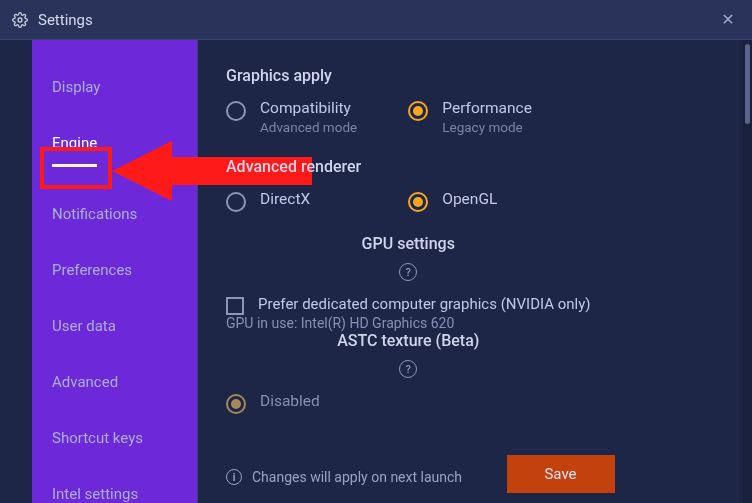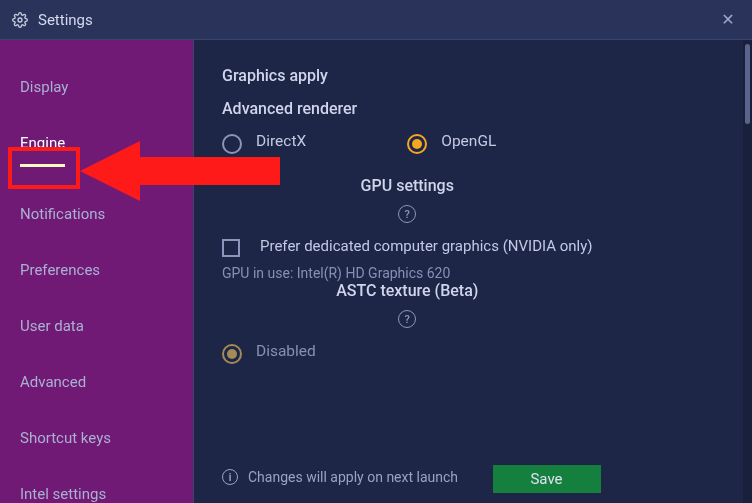--- a/index.html
+++ b/index.html
@@ -2,21 +2,21 @@
 <html><head>
 <meta charset="utf-8">
 <style>
   * { box-sizing: border-box; margin: 0; padding: 0; font-family: -apple-system, BlinkMacSystemFont, "Segoe UI", Roboto, sans-serif; }
   html, body { width: 752px; height: 503px; overflow: hidden; background: #1e2647; color: #b8bed6; }
   .titlebar { display:flex; align-items:center; height:40px; padding:0 12px; background:#2a335a; border-bottom:1px solid #3a4470; }
   .titlebar .gear { width:16px; height:16px; margin-right:10px; display:flex; align-items:center; justify-content:center; }
   .titlebar .title { font-size:15px; color:#d4d9ee; font-weight:400; }
   .titlebar .close { margin-left:auto; width:24px; height:24px; display:flex; align-items:center; justify-content:center; cursor:pointer; color:#a0a8c8; font-size:16px; }
   .body { display:flex; height:calc(100% - 40px); }
-  .sidebar { width:194px; background:#701a75; border-right:1px solid #3a4470; padding-top:28px; position:relative; }
+  .sidebar { width:166px; background:#6d28d9; border-right:1px solid #3a4470; padding-top:28px; position:relative;margin-left:32px; }
   .side-item { padding:10px 20px; font-size:15px; color:#a9b1d2; cursor:pointer; margin-bottom:18px; }
   .side-item .label { display:inline-block; }
   .side-item.active .label { color:#fff; border-bottom:3px solid #fef9c3; padding-bottom:12px; }
   .redbox { position:absolute; border:4px solid #ff1a1a; pointer-events:none; left:8px; top:107px; width:72px; height:42px; }
   .arrow { position:absolute; left:80px; top:95px; pointer-events:none; }
   .main { flex:1; padding:26px 28px 0 28px; overflow-y:auto; position:relative; }
   .section-title { font-size:16px; color:#cfd5eb; font-weight:500; margin-bottom:14px; }
   .section-title.withicon { display:flex; align-items:center; gap:10px;flex-direction:column; }
   .qmark { width:18px; height:18px; border:1.5px solid #8c95bb; border-radius:50%; display:inline-flex; align-items:center; justify-content:center; font-size:11px; color:#8c95bb; }
   .row { display:flex; margin-bottom:22px; }
@@ -24,26 +24,26 @@
   .radio { width:20px; height:20px; border-radius:50%; border:2px solid #8c95bb; flex-shrink:0; position:relative; margin-top:2px; }
   .radio.checked { border-color:#f5a623; }
   .radio.checked::after { content:""; position:absolute; top:3px; left:3px; width:10px; height:10px; border-radius:50%; background:#f5a623; }
   .radio.dim { border-color:#6a7294; }
   .radio.dim.checked { border-color:#a38a56; }
   .radio.dim.checked::after { background:#a38a56; }
   .opt .text .primary { font-size:15.5px; color:#c3c9e3; }
   .opt .text .secondary { font-size:13.5px; color:#7a83a8; margin-top:2px; }
   .dimtext { color:#8790b4 !important; }
   .chk { width:18px; height:18px; border:2px solid #8c95bb; flex-shrink:0; margin-top:2px; }
-  .checkbox-row { display:flex; align-items:flex-start; gap:20px; cursor:pointer; margin-bottom:8px; }
+  .checkbox-row { display:flex; align-items:flex-start; gap:14px; cursor:pointer; }
   .checkbox-row .primary { font-size:15px; color:#c3c9e3; }
   .subtext { font-size:14px; color:#8790b4; }
   .notice { position:absolute; left:28px; bottom:18px; display:flex; align-items:center; gap:10px; font-size:14px; color:#9aa2c4; }
   .info-icon { width:16px; height:16px; border:1.5px solid #9aa2c4; border-radius:50%; display:flex; align-items:center; justify-content:center; font-size:10px; font-weight:bold; }
-  .savebtn { position:absolute; right:20px; bottom:10px; width:108px; height:28px; background:#15803d; color:#dce1f4; font-size:15px; display:flex; align-items:center; justify-content:center; cursor:pointer; }
+  .savebtn { position:absolute; right:4px; bottom:10px; width:108px; height:38px; background:#c2410c; color:#dce1f4; font-size:15px; display:flex; align-items:center; justify-content:center; cursor:pointer; }
   .scrollbar { position:absolute; right:2px; top:44px; width:5px; height:80px; background:#5a648c; border-radius:3px; }
   .scrollbar-track { position:absolute; right:0; top:40px; width:9px; height:calc(100% - 40px); background:rgba(0,0,0,0.15); }
   .fadeblock { position:absolute; left:0; right:0; bottom:0; height:80px; background:linear-gradient(to bottom, rgba(30,38,71,0) 0%, rgba(30,38,71,0.9) 60%); pointer-events:none; }
   .mainwrap { position:relative; height:100%; }
 </style>
 </head>
 <body>
 
 <div class="titlebar">
   <span class="gear">
@@ -70,20 +70,36 @@
     <div class="redbox"></div>
     <svg class="arrow" width="210" height="72" viewBox="0 0 210 72">
       <polygon fill="#ff1a1a" points="0,36 60,6 60,22 200,22 200,50 60,50 60,66"></polygon>
     </svg>
   </div>
 
   <div class="mainwrap">
   <div class="main">
 
     <div class="section-title">Graphics apply</div>
+    <div class="row">
+      <div class="opt">
+        <div class="radio"></div>
+        <div class="text">
+          <div class="primary">Compatibility</div>
+          <div class="secondary">Advanced mode</div>
+        </div>
+      </div>
+      <div class="opt">
+        <div class="radio checked"></div>
+        <div class="text">
+          <div class="primary">Performance</div>
+          <div class="secondary">Legacy mode</div>
+        </div>
+      </div>
+    </div>
 
     <div class="section-title">Advanced renderer</div>
     <div class="row">
       <div class="opt">
         <div class="radio"></div>
         <div class="text">
               <div class="primary">DirectX</div>
             </div>
       </div>
       <div class="opt">

